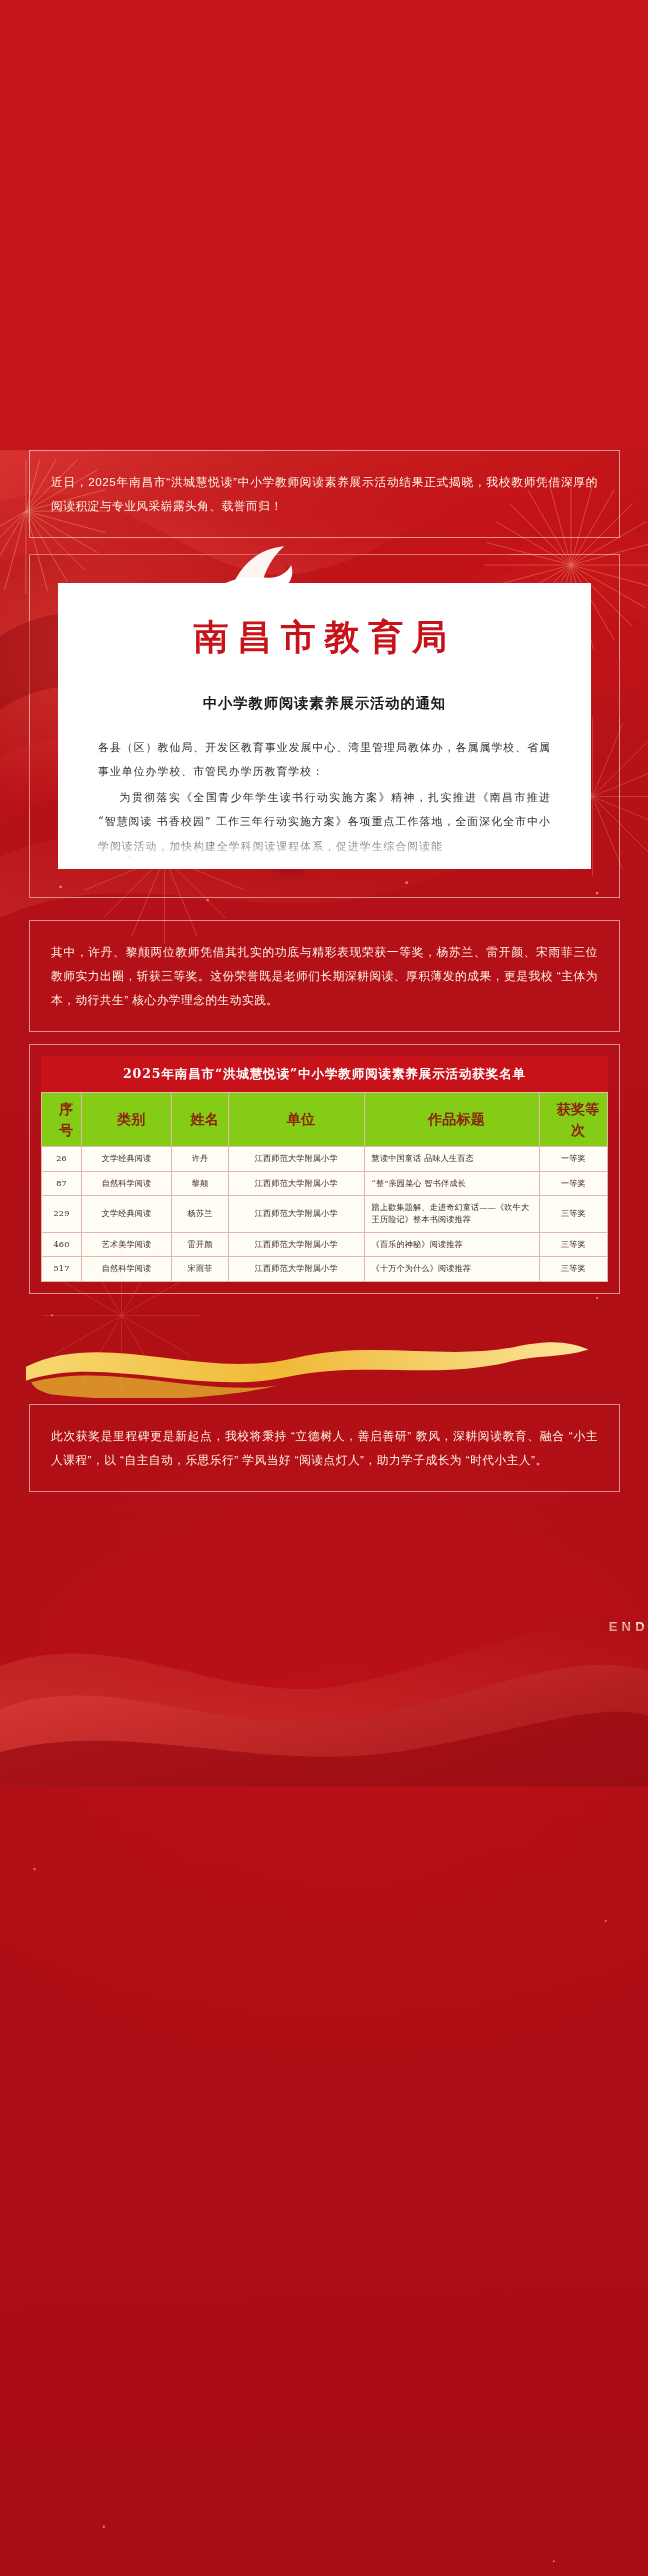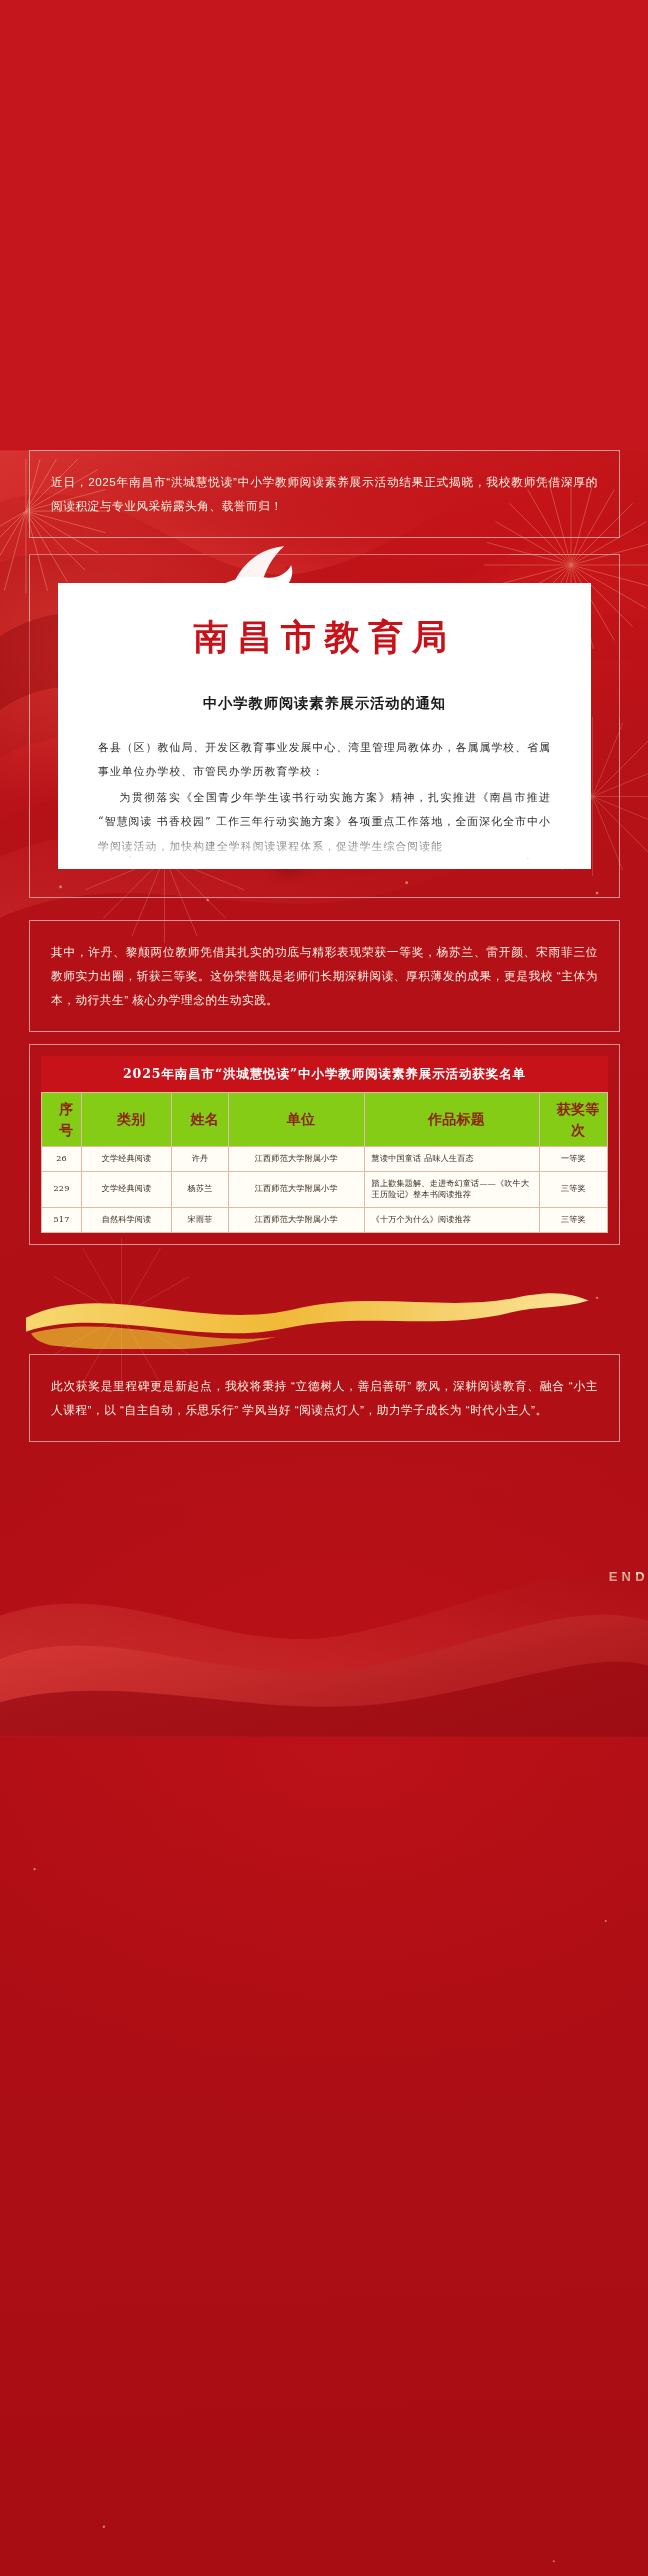--- a/index.html
+++ b/index.html
@@ -388,25 +388,41 @@
         <tbody>
           <tr>
             <td>26</td>
             <td>文学经典阅读</td>
             <td>许丹</td>
             <td>江西师范大学附属小学</td>
             <td class="work">慧读中国童话 品味人生百态</td>
             <td>一等奖</td>
           </tr>
           <tr>
+            <td>87</td>
+            <td>自然科学阅读</td>
+            <td>黎颠</td>
+            <td>江西师范大学附属小学</td>
+            <td class="work">“整”亲园菜心 智书伴成长</td>
+            <td>一等奖</td>
+          </tr>
+          <tr>
             <td>229</td>
             <td>文学经典阅读</td>
             <td>杨苏兰</td>
             <td>江西师范大学附属小学</td>
             <td class="work">踏上歡集題解、走进奇幻童话——《吹牛大王历险记》整本书阅读推荐</td>
+            <td>三等奖</td>
+          </tr>
+          <tr>
+            <td>460</td>
+            <td>艺术美学阅读</td>
+            <td>雷开颜</td>
+            <td>江西师范大学附属小学</td>
+            <td class="work">《百乐的神秘》阅读推荐</td>
             <td>三等奖</td>
           </tr>
           <tr>
             <td>517</td>
             <td>自然科学阅读</td>
             <td>宋雨菲</td>
             <td>江西师范大学附属小学</td>
             <td class="work">《十万个为什么》阅读推荐</td>
             <td>三等奖</td>
           </tr>

